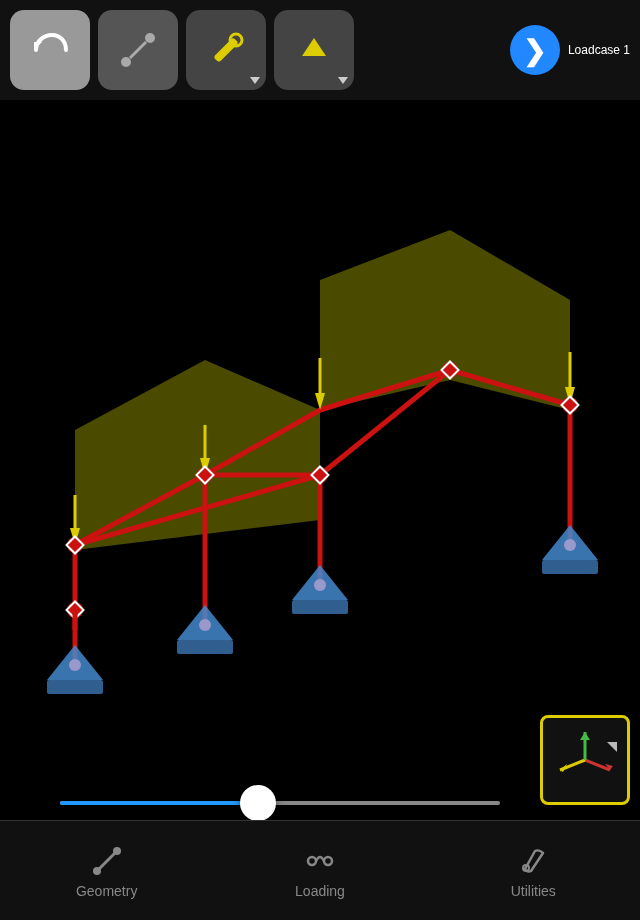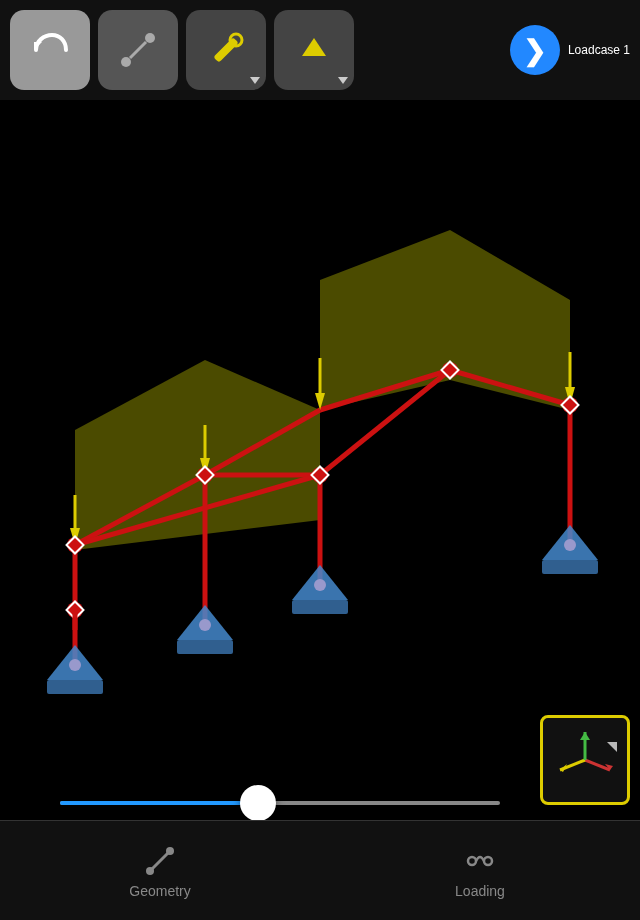--- a/index.html
+++ b/index.html
@@ -360,13 +360,20 @@
 
   <div class="tab-item">
     <svg width="36" height="36" viewBox="0 0 36 36">
       <circle cx="10" cy="18" r="4" fill="none" stroke="#888" stroke-width="2.5"></circle>
       <circle cx="26" cy="18" r="4" fill="none" stroke="#888" stroke-width="2.5"></circle>
       <path d="M14,18 Q18,10 22,18" stroke="#888" stroke-width="2.5" fill="none"></path>
     </svg>
     <span class="tab-label">Loading</span>
   </div>
 
+  <div class="tab-item">
+    <svg width="36" height="36" viewBox="0 0 36 36">
+      <path d="M28,10 C28,10 24,6 20,8 L10,26 C10,26 12,30 16,28 L28,10 Z" fill="none" stroke="#888" stroke-width="2.5" stroke-linejoin="round"></path>
+      <circle cx="11" cy="25" r="3" fill="none" stroke="#888" stroke-width="2"></circle>
+    </svg>
+    <span class="tab-label">Utilities</span>
+  </div>
 </div>
 
 </body></html>

